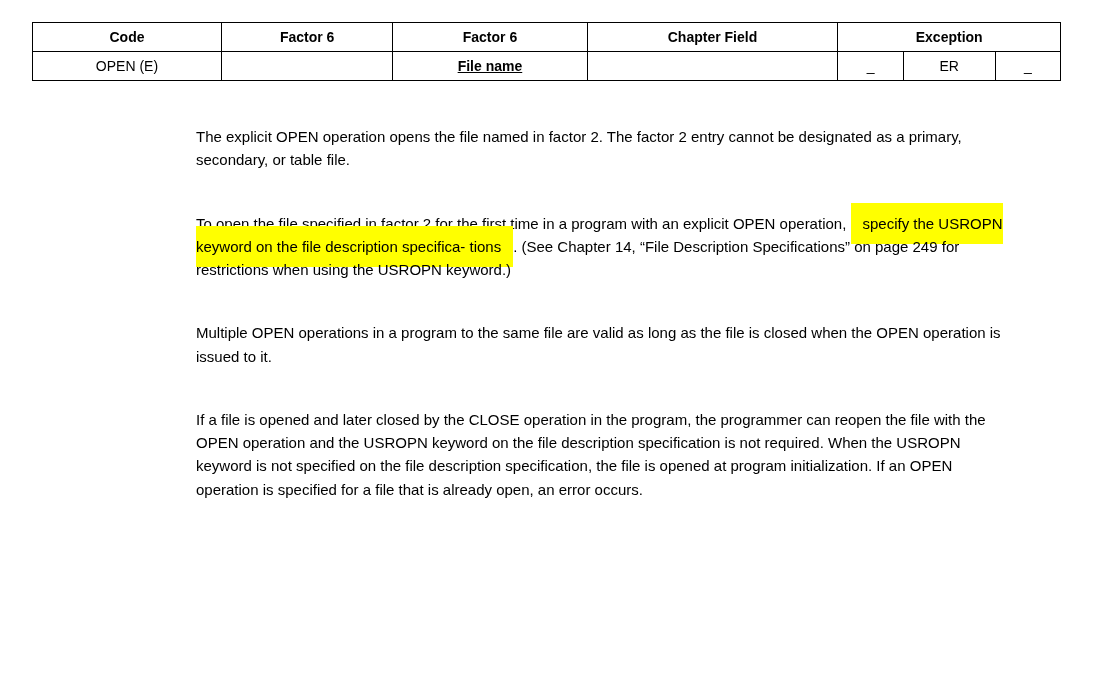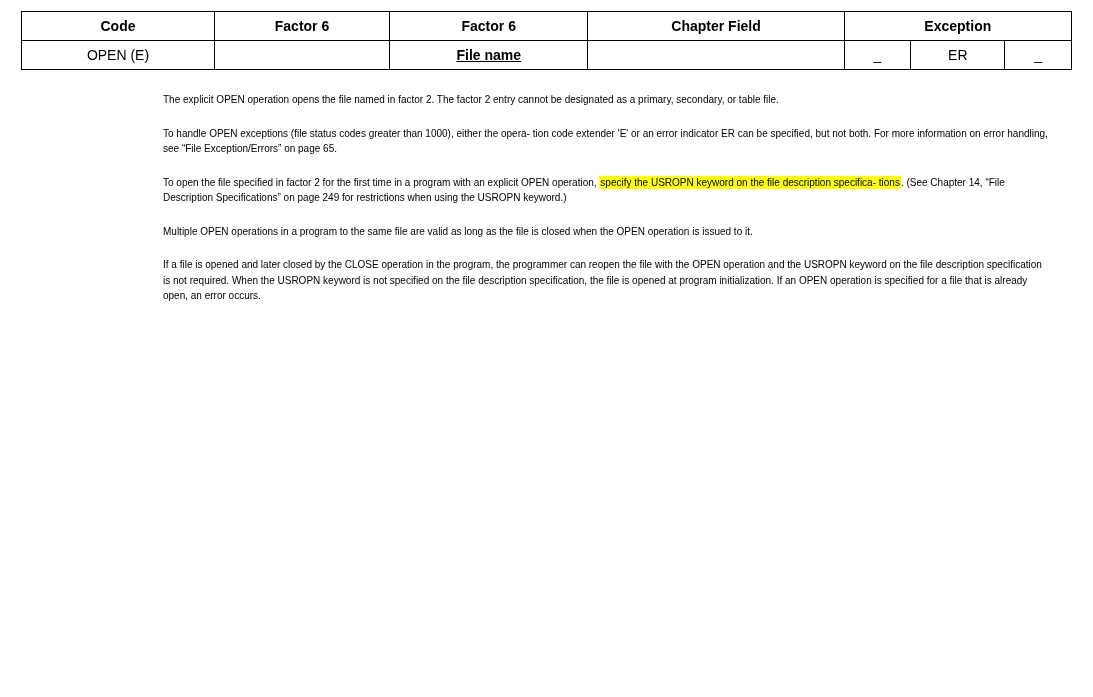--- a/index.html
+++ b/index.html
@@ -1,15 +1,15 @@
 <!DOCTYPE html>
 <html><head>
   <meta charset="utf-8">
   <style>
-    * { box-sizing: border-box; margin: 0; padding: 1px; }
+    * { box-sizing: border-box; margin: 0; padding: 12px; }
     body {
       background: #fff;
       font-family: Arial, Helvetica, sans-serif;
       font-size: 14px;
       color: #000;
       padding: 10px 20px;
     }
 
     
     .main-table {
@@ -36,21 +36,21 @@
     }
 
     
     .content {
       margin-left: 140px;
       margin-right: 20px;
     }
     .paragraph {
       margin-bottom: 16px;
       line-height: 1.55;
-      font-size: 10px;
+      font-size: 15px;
     }
     .highlight {
       background-color: #ffff00;
     }
   </style>
 </head>
 <body>
 
 <table class="main-table">
   <thead>
@@ -75,25 +75,20 @@
   </tbody>
 </table>
 
 <div class="content">
 
   <p class="paragraph">
     The explicit OPEN operation opens the file named in factor 2. The factor 2 entry
     cannot be designated as a primary, secondary, or table file.
   </p>
 
-  <p class="paragraph">
-    To handle OPEN exceptions (file status codes greater than 1000), either the opera-
-    tion code extender 'E' or an error indicator ER can be specified, but not both. For
-    more information on error handling, see “File Exception/Errors” on page&nbsp;65.
-  </p>
 
   <p class="paragraph">
     To open the file specified in factor 2 for the first time in a program with an explicit
     OPEN operation, <span class="highlight">specify the USROPN keyword on the file description specifica-
     tions</span>. (See Chapter 14, “File Description Specifications” on page&nbsp;249 for
     restrictions when using the USROPN keyword.)
   </p>
 
   <p class="paragraph">
     Multiple OPEN operations in a program to the same file are valid as long as the file

